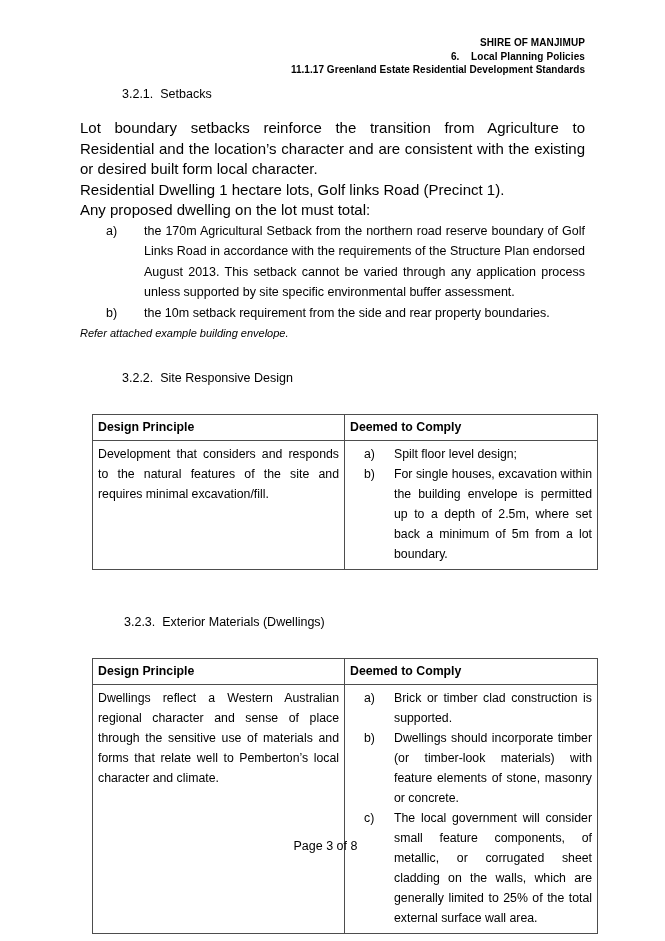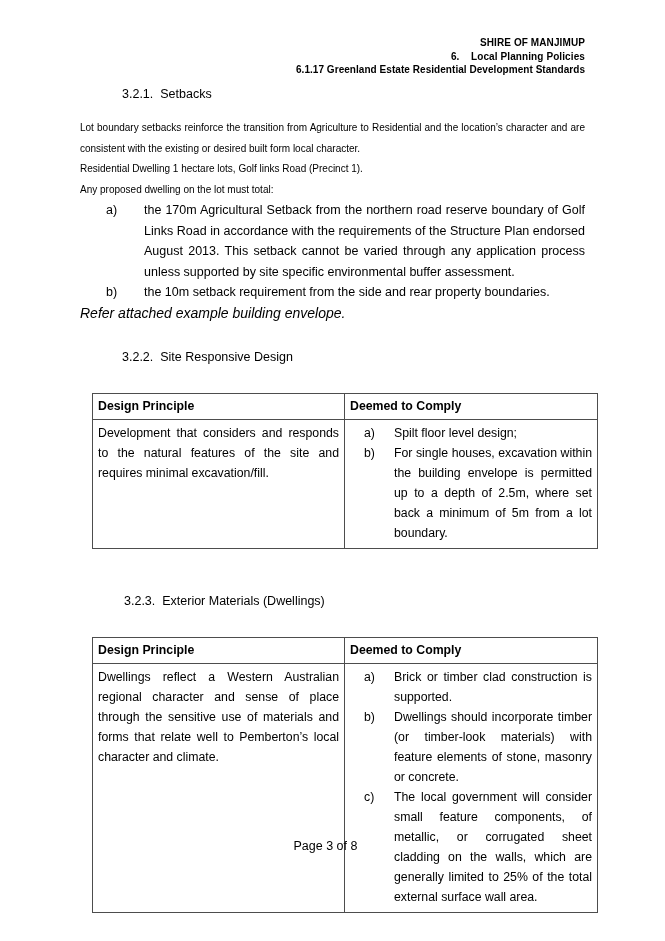--- a/index.html
+++ b/index.html
@@ -51,29 +51,29 @@
     font-weight: normal;
     margin: 2px;
     line-height: 20px;
     white-space: pre;
   }
   .sh-1 { padding-left: 40px; }
   .sh-2 { padding-left: 40px; }
   .sh-3 { padding-left: 42px; }
 
   p.body-text {
-    font-size: 10px;
+    font-size: 15px;
     line-height: 20.5px;
     margin: 0;
     text-align: justify;
     text-justify: inter-word;
   }
   p.body-text.no-justify { text-align: left; }
   p.italic-note {
-    font-size: 14px;
+    font-size: 11px;
     line-height: 20.5px;
     margin: 0;
     font-style: italic;
     text-align: left;
   }
 
   
   ol.alpha-list {
     margin: 0;
     padding: 0;
@@ -164,21 +164,21 @@
   }
 </style>
 </head>
 <body>
 
 <div class="page">
 
   <div class="doc-header">
     <span class="hdr-line">SHIRE OF MANJIMUP</span>
     <span class="hdr-line">6.    Local Planning Policies</span>
-    <span class="hdr-line hdr-line-2">6.1.17 Greenland Estate Residential Development Standards</span>
+    <span class="hdr-line hdr-line-2">11.1.17 Greenland Estate Residential Development Standards</span>
   </div>
 
   <div class="content">
 
     <h2 class="section-heading sh-1">3.2.1.  Setbacks</h2>
     <div class="spacer-sm"></div>
     <p class="body-text">Lot boundary setbacks reinforce the transition from Agriculture to Residential and the location’s character and are consistent with the existing or desired built form local character.</p>
     <p class="body-text no-justify">Residential Dwelling 1 hectare lots, Golf links Road (Precinct 1).</p>
     <p class="body-text no-justify">Any proposed dwelling on the lot must total:</p>
 

